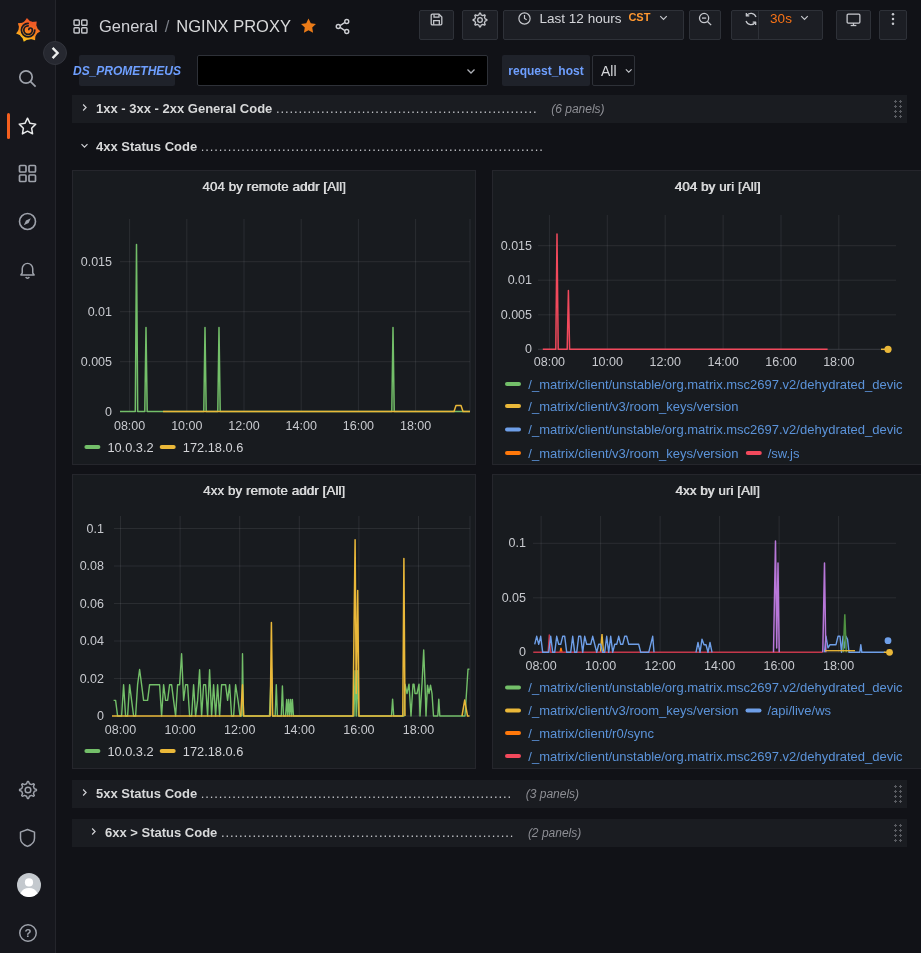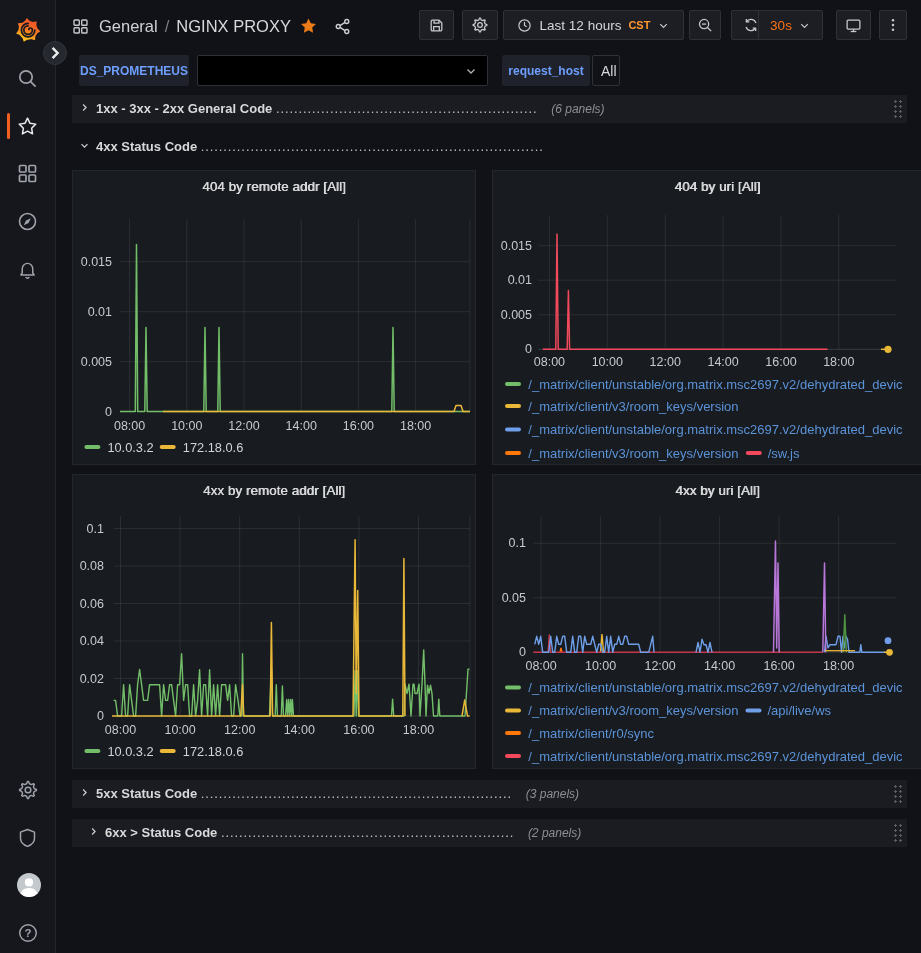--- a/index.html
+++ b/index.html
@@ -8,21 +8,21 @@
 #app { position:relative; width:921px; height:953px; background:#111217; }
 .abs { position:absolute; }
 
 #sidebar { position:absolute; left:0; top:0; width:56px; height:953px;
   background:#16171d; border-right:1px solid #24252b; z-index:5; }
 .sideicon { position:absolute; left:17px; color:#9ea2ab; }
 
 #crumbs { position:absolute; left:72px; top:14px; height:24px; display:flex; align-items:center;
   color:#d0d1d6; font-size:16.5px; white-space:nowrap; z-index:3;}
 .btn { position:absolute; top:10px; height:30px; background:#1c1e24; border:1px solid #2e3138;
-  border-radius:2px; display:flex; align-items:center; justify-content:center; color:#c7c9ce; z-index:3;}
+  border-radius:2px; display:flex; align-items:flex-start; justify-content:center; color:#c7c9ce; z-index:3;}
 
 .varlabel { position:absolute; top:55px; height:31px; background:#1f222a; color:#6e9fff;
   font-size:12px; font-weight:700; display:flex; align-items:center; justify-content:center;
   border-radius:2px; z-index:3;}
 .varval { position:absolute; top:55px; height:31px; background:#111217; border:1px solid #2e3138;
   color:#d5d6da; font-size:14px; display:flex; align-items:center; border-radius:2px; z-index:3;}
 
 .rowbar { position:absolute; left:72px; width:835px; height:28px; background:#1a1c21; }
 .rowtitle { position:absolute; color:#d8d9da; font-size:13px; font-weight:700; white-space:nowrap; }
 .rowdots { color:#c2c3c8; font-weight:400; letter-spacing:0.9px;}
@@ -185,28 +185,28 @@
   </svg>
 </div>
 <div class="btn" style="left:879px;width:28px;">
   <svg width="16" height="16" viewBox="0 0 24 24" fill="#c7c9ce">
     <circle cx="12" cy="5" r="1.9"></circle>
         <circle cx="12" cy="12" r="1.9"></circle>
         <circle cx="12" cy="19" r="1.9"></circle>
   </svg>
 </div>
 
-<div class="varlabel" style="left:79px;width:110px;">DS_PROMETHEUS</div>
+<div class="varlabel" style="left:79px;width:96px;font-style:italic;">DS_PROMETHEUS</div>
 <div class="varval" style="left:197px;width:291px;background:#000;">
   <svg width="14" height="14" viewBox="0 0 24 24" fill="none" stroke="#aeb1b8" stroke-width="2.2" style="position:absolute;right:9px;">
         <path d="M6 9.5l6 6 6-6"></path>
       </svg>
 </div>
 <div class="varlabel" style="left:502px;width:88px;">request_host</div>
-<div class="varval" style="left:592px;width:28px;padding-left:8px;">All
+<div class="varval" style="left:592px;width:43px;padding-left:8px;">All
   <svg width="13" height="13" viewBox="0 0 24 24" fill="none" stroke="#c7c9ce" stroke-width="2.2" style="margin-left:6px">
         <path d="M6 9.5l6 6 6-6"></path>
       </svg>
 </div>
 
 <div class="rowbar" style="top:95px;"></div>
 <div class="rowtitle" style="left:79px;top:101px;">
   <svg width="11" height="11" viewBox="0 0 24 24" fill="none" stroke="#d0d1d5" stroke-width="2.6" style="margin-right:6px">
         <path d="M9 5.5l6.5 6.5L9 18.5"></path>
       </svg><span>1xx - 3xx - 2xx General Code </span><span class="rowdots">..........................................................</span>

